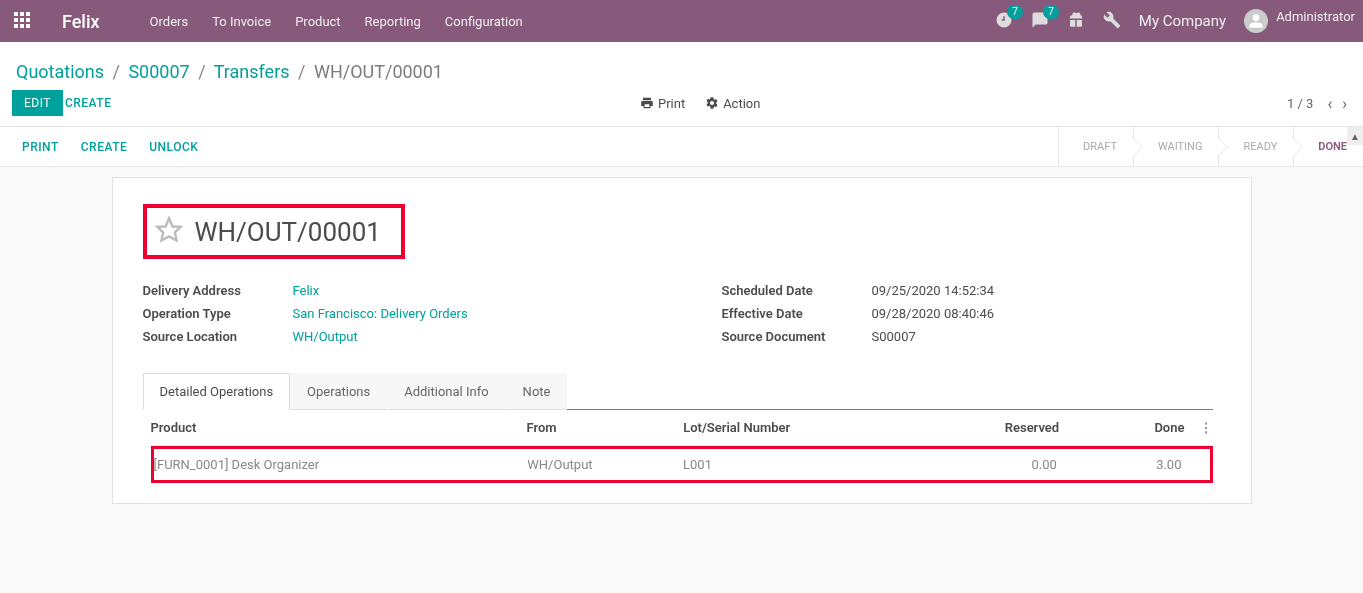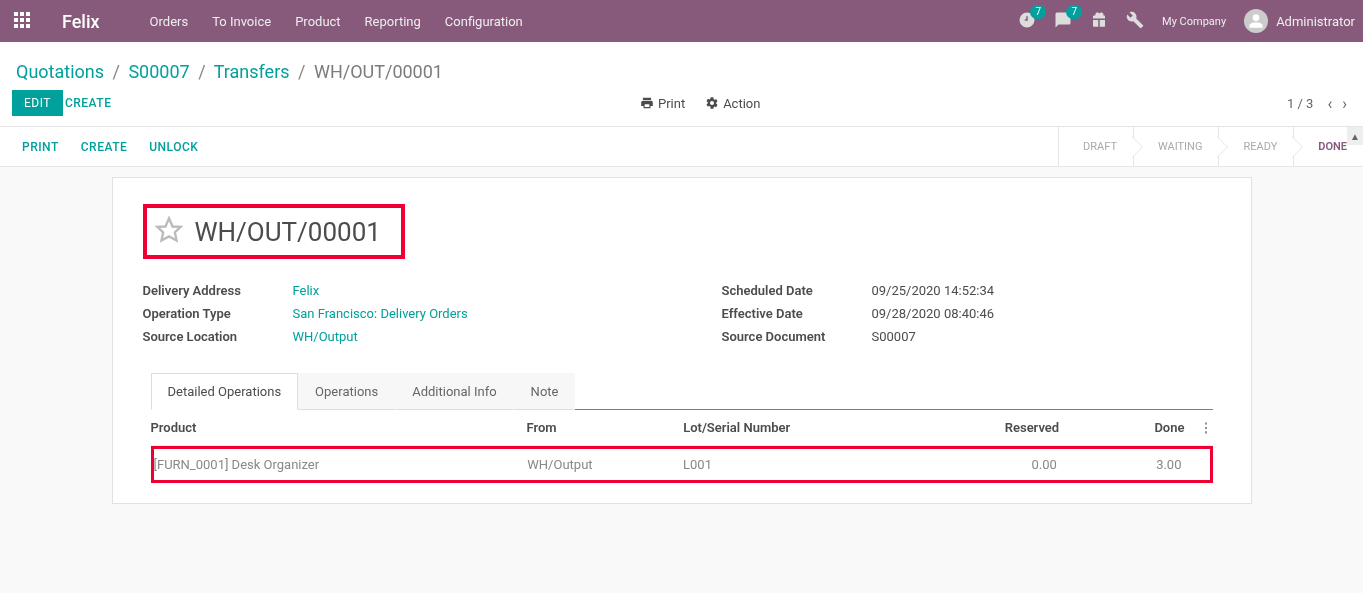--- a/index.html
+++ b/index.html
@@ -10,22 +10,22 @@
     .navbar-left { display: flex; align-items: center; gap: 20px; }
     .apps-icon { width: 18px; height: 18px; display: grid; grid-template-columns: repeat(3, 4px); grid-template-rows: repeat(3, 4px); gap: 2px; cursor: pointer; margin-right: 10px; margin-left: 6px; }
     .apps-icon span { background: #fff; width: 4px; height: 4px; }
     .app-title { font-size: 18px; font-weight: 500; color: #fff; }
     .nav-links { display: flex; gap: 24px; margin-left: 30px; align-items: center; }
     .nav-link { color: #eee; font-size: 13px; cursor: pointer; }
     .navbar-right { margin-left: auto; display: flex; align-items: center; gap: 18px; }
     .icon-badge { position: relative; cursor: pointer; }
     .icon-badge svg { width: 18px; height: 18px; fill: #ddd; }
     .badge { position: absolute; top: -6px; right: -10px; background: #00a09d; color: #fff; font-size: 10px; border-radius: 8px; padding: 0 5px; line-height: 14px; }
-    .company-name { color: #eee; cursor: pointer; font-size: 11px; }
-    .user-block { display: flex; align-items: center; gap: 8px; cursor: pointer; }
+    .company-name { color: #eee; cursor: pointer; font-size: 15px; }
+    .user-block { display: flex; align-items: flex-start; gap: 8px; cursor: pointer; }
     .avatar { width: 24px; height: 24px; border-radius: 50%; background: #ccc; display: flex; align-items: center; justify-content: center; }
     .avatar svg { width: 16px; height: 16px; fill: #fff; }
     
     
     .subheader { background: #fff; border-bottom: 1px solid #e5e5e5; }
     .breadcrumbs { padding: 19px 16px 4px 16px; font-size: 18px; color: #7c7c7c; }
     .breadcrumbs a { color: #00a09d; text-decoration: none; cursor: pointer; }
     .breadcrumbs .sep { color: #888; margin: 0 4px; }
     
     
@@ -63,21 +63,21 @@
     .star-icon svg { width: 28px; height: 28px; fill: none; stroke: #bbb; stroke-width: 2; }
     .rec-title { font-size: 26px; color: #4c4c4c; }
     
     .fields-grid { display: flex; gap: 80px; padding: 0 30px 24px 30px; }
     .field-col { flex: 1; }
     .field-row { display: flex; padding: 4px 0; font-size: 13px; }
     .field-label { width: 150px; color: #4c4c4c; font-weight: 600; }
     .field-value { color: #4c4c4c; }
     .field-value.link { color: #00a09d; cursor: pointer; }
     
-    .tabs { display: flex; padding: 0 38px; border-bottom: none; }
+    .tabs { display: flex; padding: 0 30px; border-bottom: none; }
     .tab { padding: 10px 16px; border: 1px solid #ddd; border-bottom: none; background: #fff; font-size: 13px; color: #666; cursor: pointer; position: relative; top: 1px; }
     .tab.active { border-bottom: 1px solid #fff; color: #4c4c4c; }
     .tab:not(.active) { background: #f7f7f7; border-color: transparent; border-bottom: 1px solid #ddd; }
     
     .tab-content { padding: 0 0 20px 0; border-top: 1px solid #8b5cf6; margin: 0 38px; }
     .table-wrap { width: 100%; }
     .thead { display: flex; padding: 10px 0; font-weight: 600; font-size: 13px; color: #4c4c4c; border-bottom: 1px solid #eee; }
     .tcell-product { flex: 2.4; }
     .tcell-from { flex: 1; }
     .tcell-lot { flex: 1.4; }

